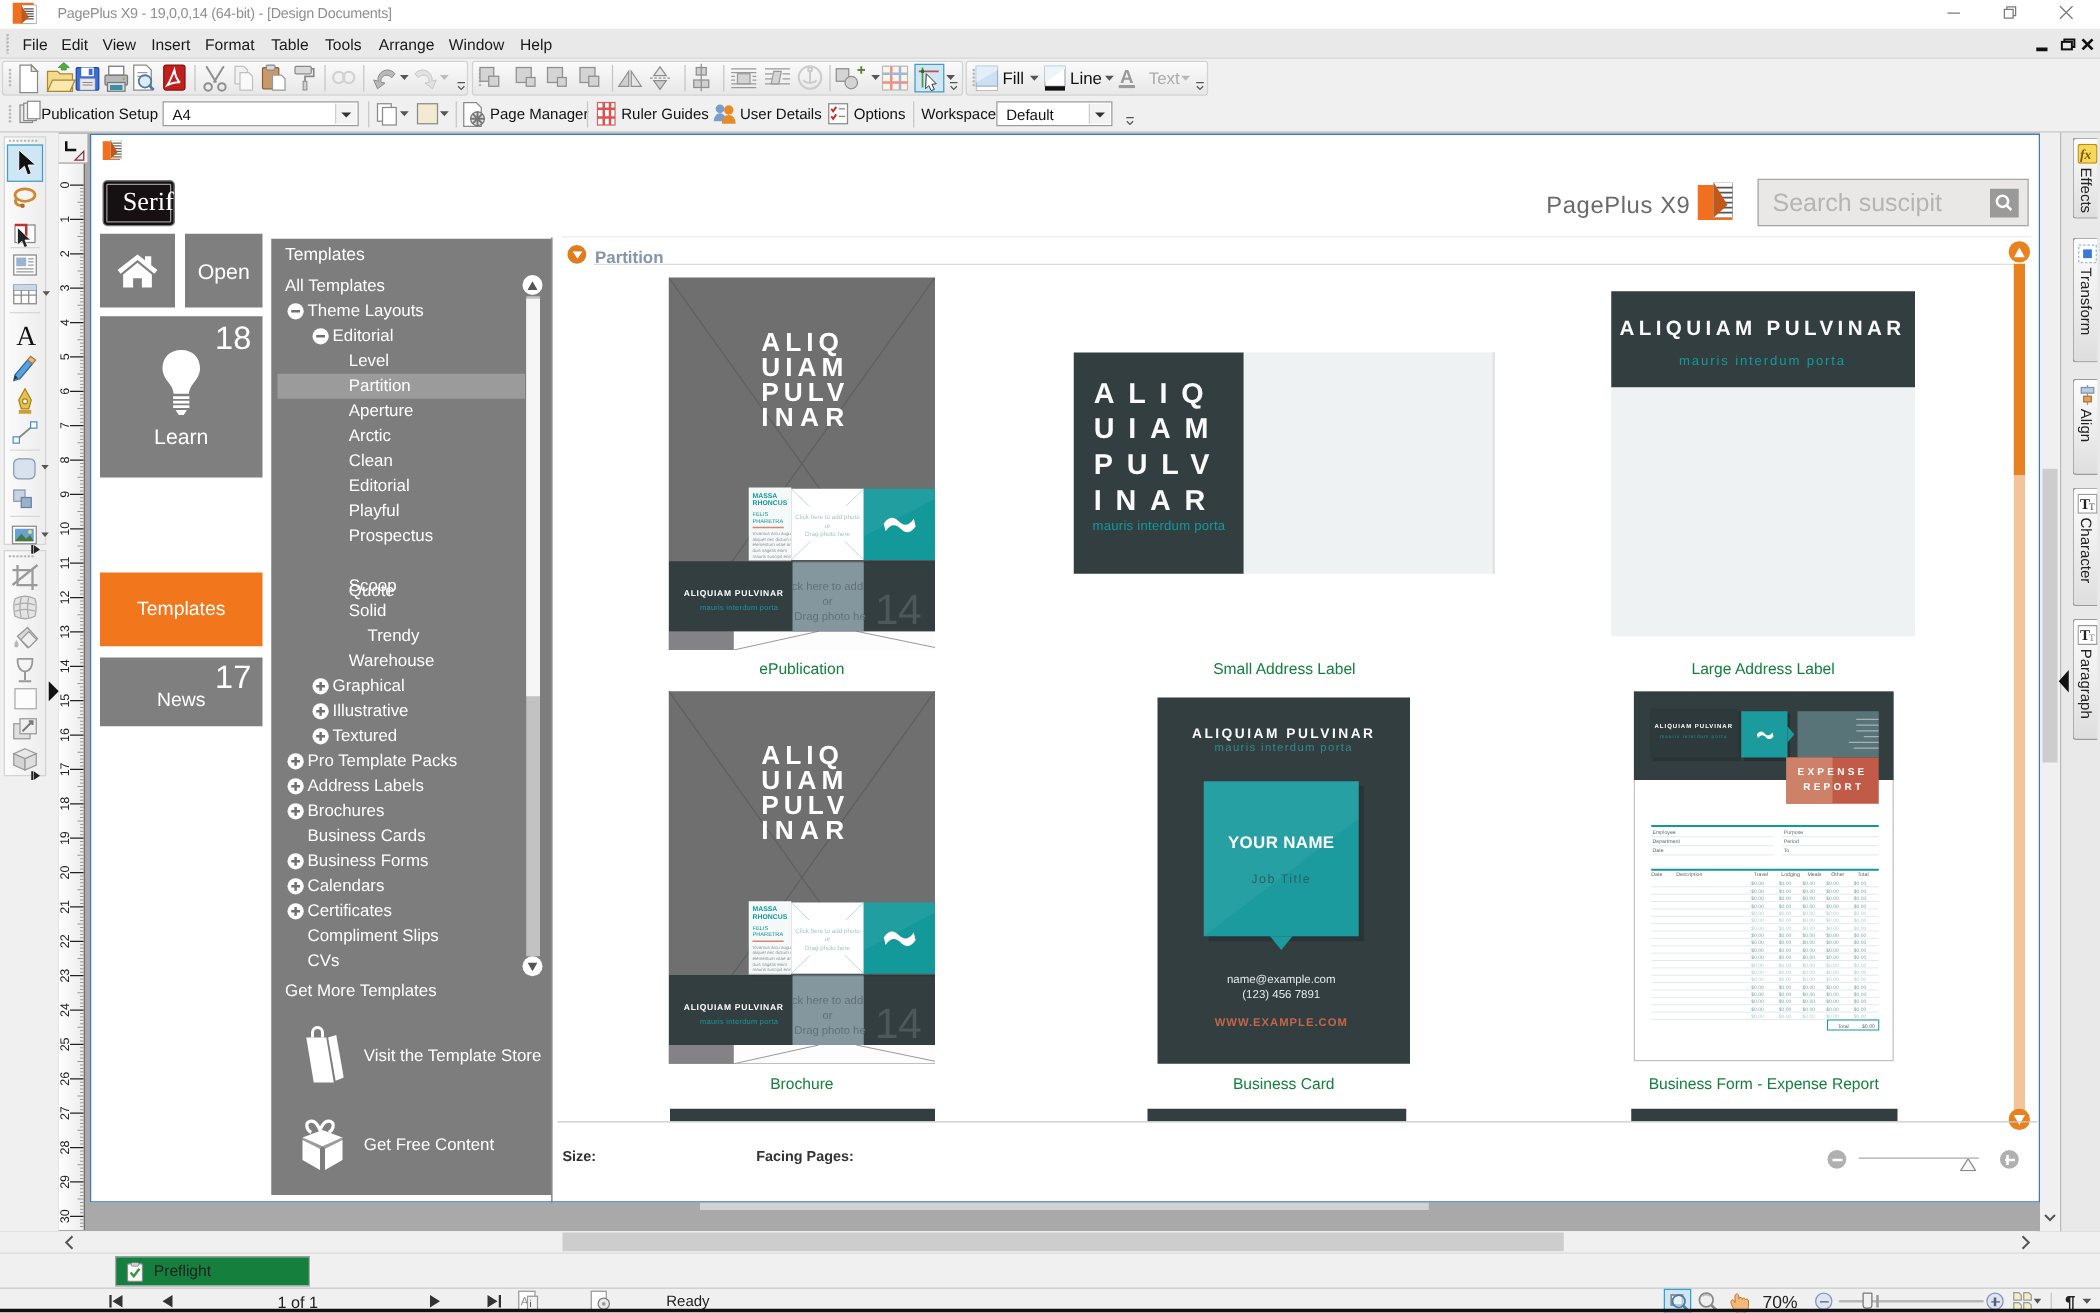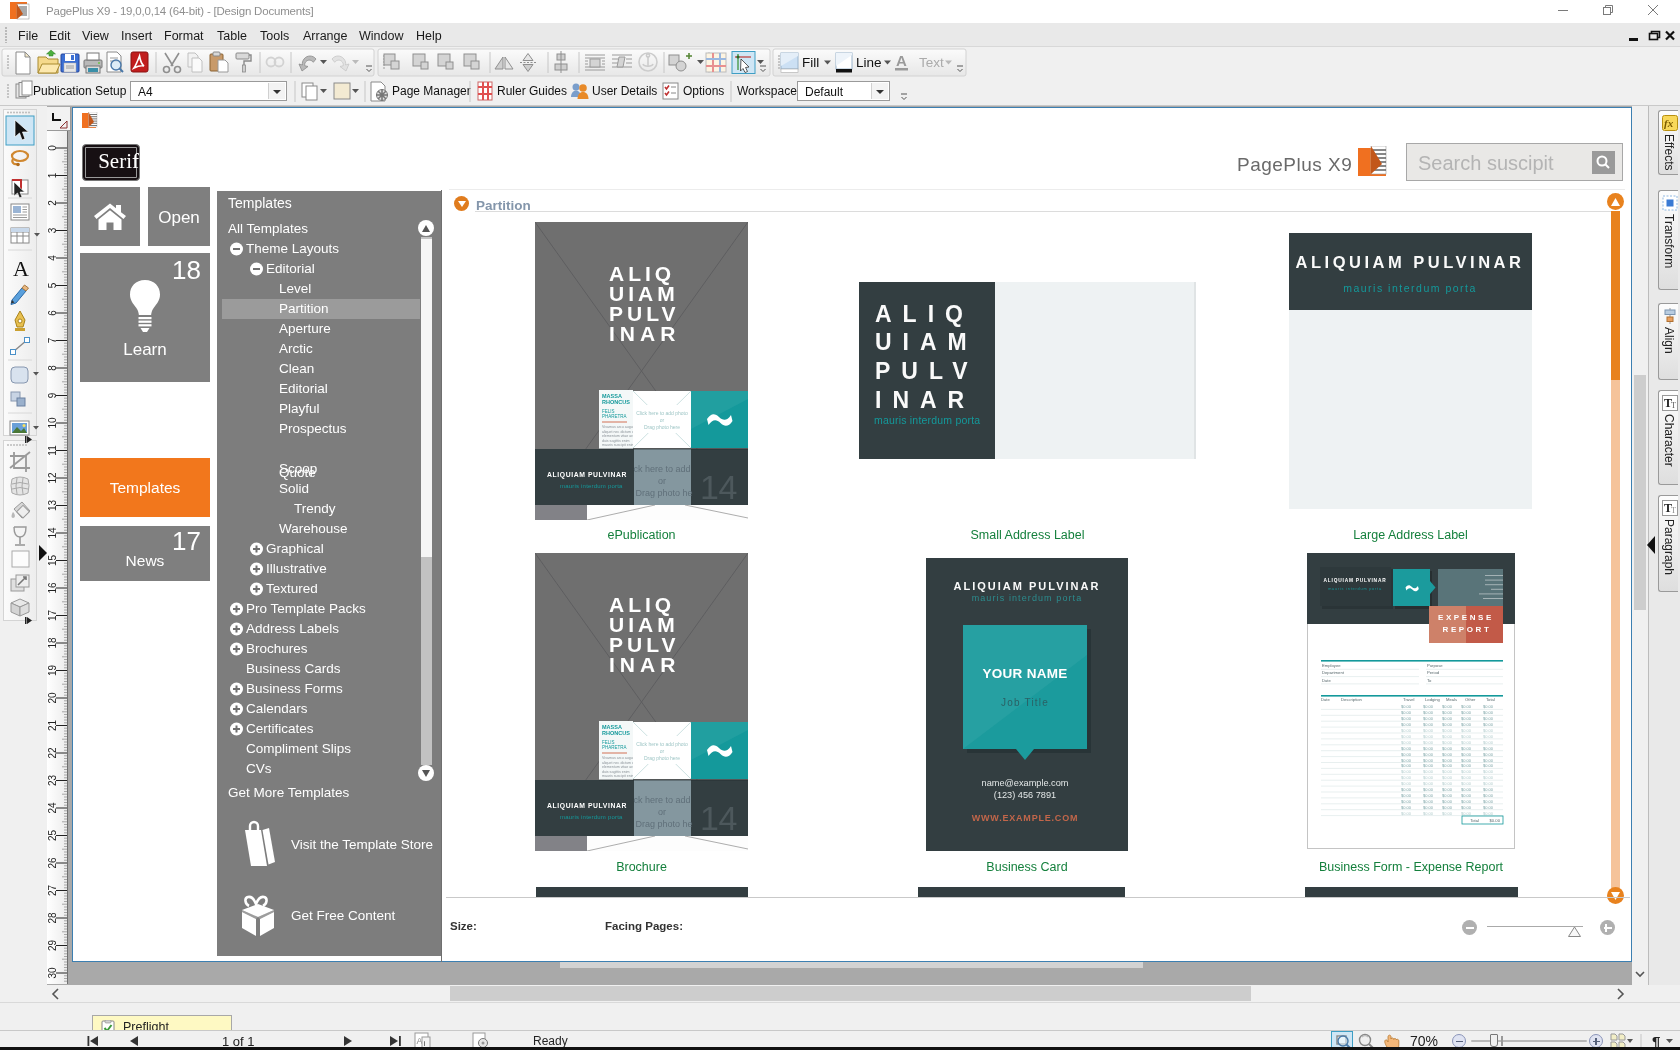--- a/index.html
+++ b/index.html
@@ -1483,21 +1483,21 @@
 <div id="hscroll">
   <svg class="abs" style="left:2px;top:2px" width="14" height="14" viewBox="0 0 14 14">
       <path d="M9 2 L4 7 L9 12" fill="none" stroke="#555" stroke-width="1.6"></path>
     </svg>
   <div class="abs" style="left:403px;top:1px;width:801px;height:15px;background:#cdcdcd;"></div>
   <svg class="abs" style="left:1566px;top:2px" width="14" height="14" viewBox="0 0 14 14">
       <path d="M5 2 L10 7 L5 12" fill="none" stroke="#555" stroke-width="1.6"></path>
     </svg>
 </div>
 <div id="preflight">
-  <div class="abs" style="left:92px;top:12px;width:140px;height:24px;background:#fef9c3;border:1px solid #a8a8a8;">
+  <div class="abs" style="left:92px;top:2px;width:156px;height:24px;background:#15803d;border:1px solid #a8a8a8;">
     <svg class="abs" style="left:7px;top:4px" width="16" height="16" viewBox="0 0 16 16">
         <rect x="2" y="1" width="12" height="14" rx="1" fill="#fff" stroke="#888"></rect>
         <rect x="5" y="0" width="6" height="3" rx="1" fill="#d0d0d0" stroke="#888" stroke-width="0.6"></rect>
         <path d="M4.5 8 l2.5 3 4.5-6" fill="none" stroke="#3a9a3a" stroke-width="2"></path>
       </svg>
     <div class="abs" style="left:30px;top:4px;font-size:12.5px;color:#222;">Preflight</div>
   </div>
 </div>
 <div id="statusbar">
   <svg class="abs" style="left:86px;top:3px" width="320" height="14" viewBox="0 0 320 14">

